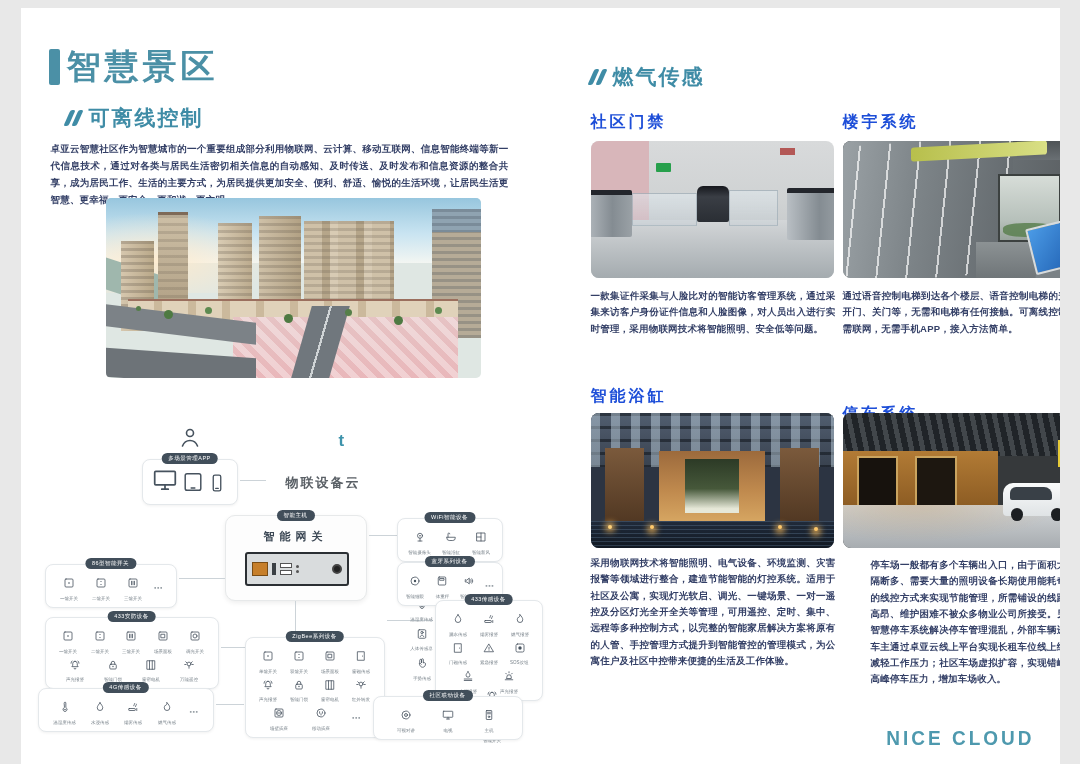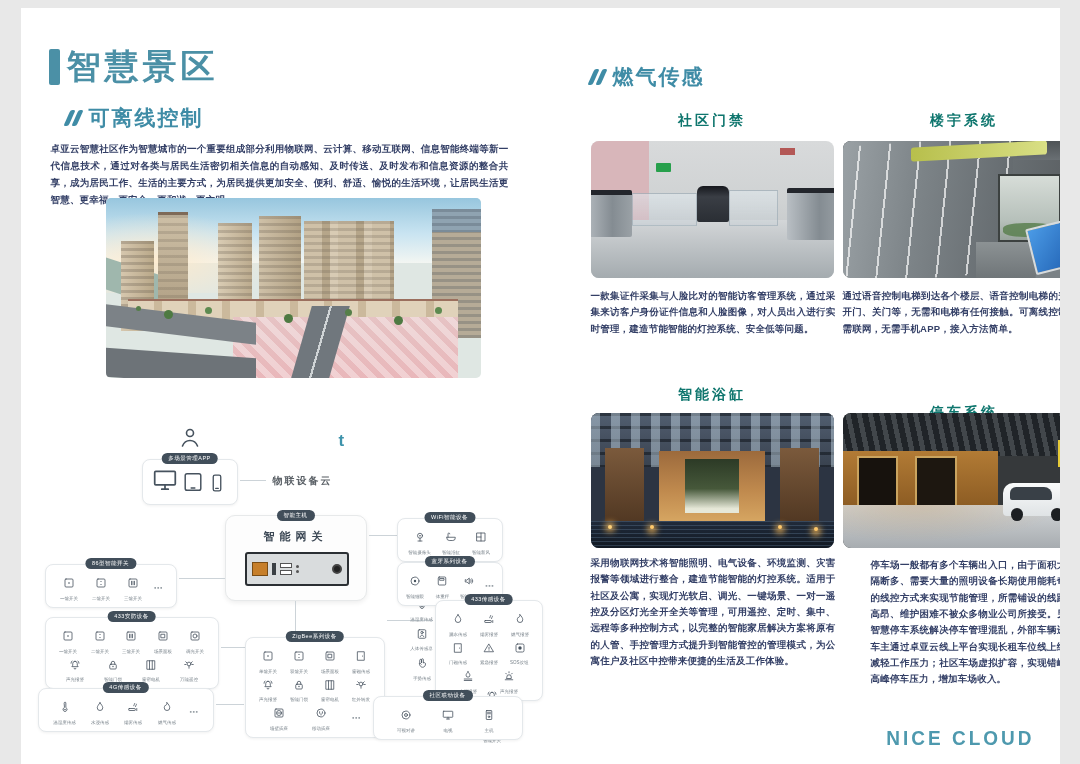--- a/index.html
+++ b/index.html
@@ -16,41 +16,41 @@
   .sec-head { position:absolute; display:flex; align-items:center; }
   .slashes { display:inline-flex; margin-right:6px; }
   .slashes i { display:inline-block; width:5px; height:16px; background:#3f8ca6; transform:skewX(-24deg); margin-right:3px; border-radius:2px; }
   .sec-head span.t { font-size:21px; font-weight:800; color:#3f8ca6; letter-spacing:2px; }
   
   .intro {
     position:absolute; left:30px; top:132px; width:458px;
     font-size:9.5px; font-weight:700; color:#333f66; line-height:1.8;
     text-align:justify; letter-spacing:.2px;
   }
-  .sol-title { position:absolute; width:243px; text-align:center; font-size:14px; font-weight:800; color:#0f766e; letter-spacing:3px; }
+  .sol-title { position:absolute; width:243px; font-size:16px; font-weight:800; color:#1d4ed8; letter-spacing:3px; }
   .desc { position:absolute; width:245px; font-size:9.5px; font-weight:700; color:#333f66; line-height:1.72; text-align:justify; letter-spacing:.2px; }
   .logo { position:absolute; right:25px; bottom:22px; font-size:19px; font-weight:700; color:#4e99ae; letter-spacing:3px; transform:scaleY(1.05); }
   
   .grp { position:absolute; }
   .gbox { position:relative; background:#fff; border:1px solid #e4e8eb; border-radius:8px; box-shadow:0 1px 3px rgba(0,0,0,.06); padding:8px 2px 3px; }
   .grp.strip .gbox { background:transparent; border:none; box-shadow:none; padding:0; }
   .pill { position:absolute; left:50%; transform:translateX(-50%); top:-6px; background:#414e5a; color:#fff; font-size:5.5px; line-height:1; padding:2.5px 7px; border-radius:7px; white-space:nowrap; z-index:2; letter-spacing:.5px; }
   .grow { display:flex; justify-content:space-evenly; align-items:flex-start; margin:2px 0 3px; }
   .grp.strip .grow { margin:4px 0; }
   .cell { display:flex; flex-direction:column; align-items:center; min-width:22px; }
   .cell svg { width:12px; height:12px; }
   .cell .lb { font-size:5px; color:#78828a; margin-top:1.5px; white-space:nowrap; transform:scale(.9); }
   .dots { color:#9aa2a8; font-size:9px; font-weight:700; align-self:center; letter-spacing:1px; }
   .conn { position:absolute; background:#ccd3d8; }
   
   #grp-app { left:121px; top:451px; width:96px; }
   #grp-app .gbox { height:46px; display:flex; align-items:flex-end; justify-content:space-evenly; padding:6px 6px 7px; }
   #grp-app svg { stroke:#46525e; }
   .person { position:absolute; left:36px; top:-33px; width:24px; height:27px; }
-  .cloud-label { position:absolute; left:252px; top:466px; font-size:10px; letter-spacing:2px; color:#5a6066; font-weight:700; }
+  .cloud-label { position:absolute; left:265px; top:466px; font-size:13px; letter-spacing:2px; color:#5a6066; font-weight:700; }
   .strayt { position:absolute; left:318px; top:423px; color:#3e93ab; font-size:17px; font-weight:800; }
   
   .gateway { position:absolute; left:204px; top:507px; width:142px; height:86px; background:#fdfdfd; border:1px solid #e7e9ea; border-radius:10px; box-shadow:0 2px 5px rgba(0,0,0,.07); }
   .gw-title { text-align:center; margin-top:13px; font-size:11px; font-weight:700; color:#3b4754; letter-spacing:5px; }
   .gw-device { position:absolute; left:19px; top:36px; width:104px; height:34px; border:2px solid #2b2f33; border-radius:3px; background:#d9dcdd; display:flex; align-items:center; gap:4px; padding:0 5px; }
   .eth { width:16px; height:14px; background:#c77f2a; border:1px solid #7a4d15; }
   .slot { width:4px; height:12px; background:#3a3f43; }
   .usbs { display:flex; flex-direction:column; gap:2px; }
   .usb { width:12px; height:5px; background:#fff; border:1px solid #555; }
   .leds { display:flex; flex-direction:column; gap:2px; }
@@ -698,20 +698,20 @@
     <div class="pk-stripe"></div>
     <div class="pk-sign">8</div>
     <div class="pk-floor"></div>
     <div class="pk-suv">
       <div class="pk-suv-win"></div>
       <div class="pk-w1"></div>
       <div class="pk-w2"></div>
     </div>
   </div>
 
-  <div class="desc" style="left:570px;top:280px;">一款集证件采集与人脸比对的智能访客管理系统，通过采集来访客户身份证件信息和人脸图像，对人员出入进行实时管理，建造节能智能的灯控系统、安全低等问题。</div>
+  <div class="desc" style="left:570px;top:280px;">一款集证件采集与人脸比对的智能访客管理系统，通过采集来访客户身份证件信息和人脸图像，对人员出入进行实时管理，采用物联网技术将智能照明、安全低等问题。</div>
   <div class="desc" style="left:822px;top:280px;">通过语音控制电梯到达各个楼层、语音控制电梯的升降、开门、关门等，无需和电梯有任何接触。可离线控制，无需联网，无需手机APP，接入方法简单。</div>
   <div class="desc" style="left:570px;top:547px;">采用物联网技术将智能照明、电气设备、环境监测、灾害报警等领域进行整合，建造节能智能的灯控系统。适用于社区及公寓，实现灯光软启、调光、一键场景、一对一遥控及分区灯光全开全关等管理，可用遥控、定时、集中、远程等多种控制方式，以完整的智能家居解决方案将原有的人管、手控管理方式提升到智能管控的管理模式，为公寓住户及社区中控带来便捷的生活及工作体验。</div>
   <div class="desc" style="left:850px;top:549px;">停车场一般都有多个车辆出入口，由于面积大、光线弱、隔断多、需要大量的照明设备长期使用能耗奇高。用传统的线控方式来实现节能管理，所需铺设的线路复杂、造价高昂、维护困难不被众多物业公司所接受。另外，卓亚云智慧停车系统解决停车管理混乱，外部车辆进出难管理；车主通过卓亚云线上平台实现长租车位线上续约，为物业减轻工作压力；社区车场虚拟扩容，实现错峰停车，缓解高峰停车压力，增加车场收入。</div>
 
   <div class="logo">NICE CLOUD</div>
 
 </div>
 
 </body></html>

